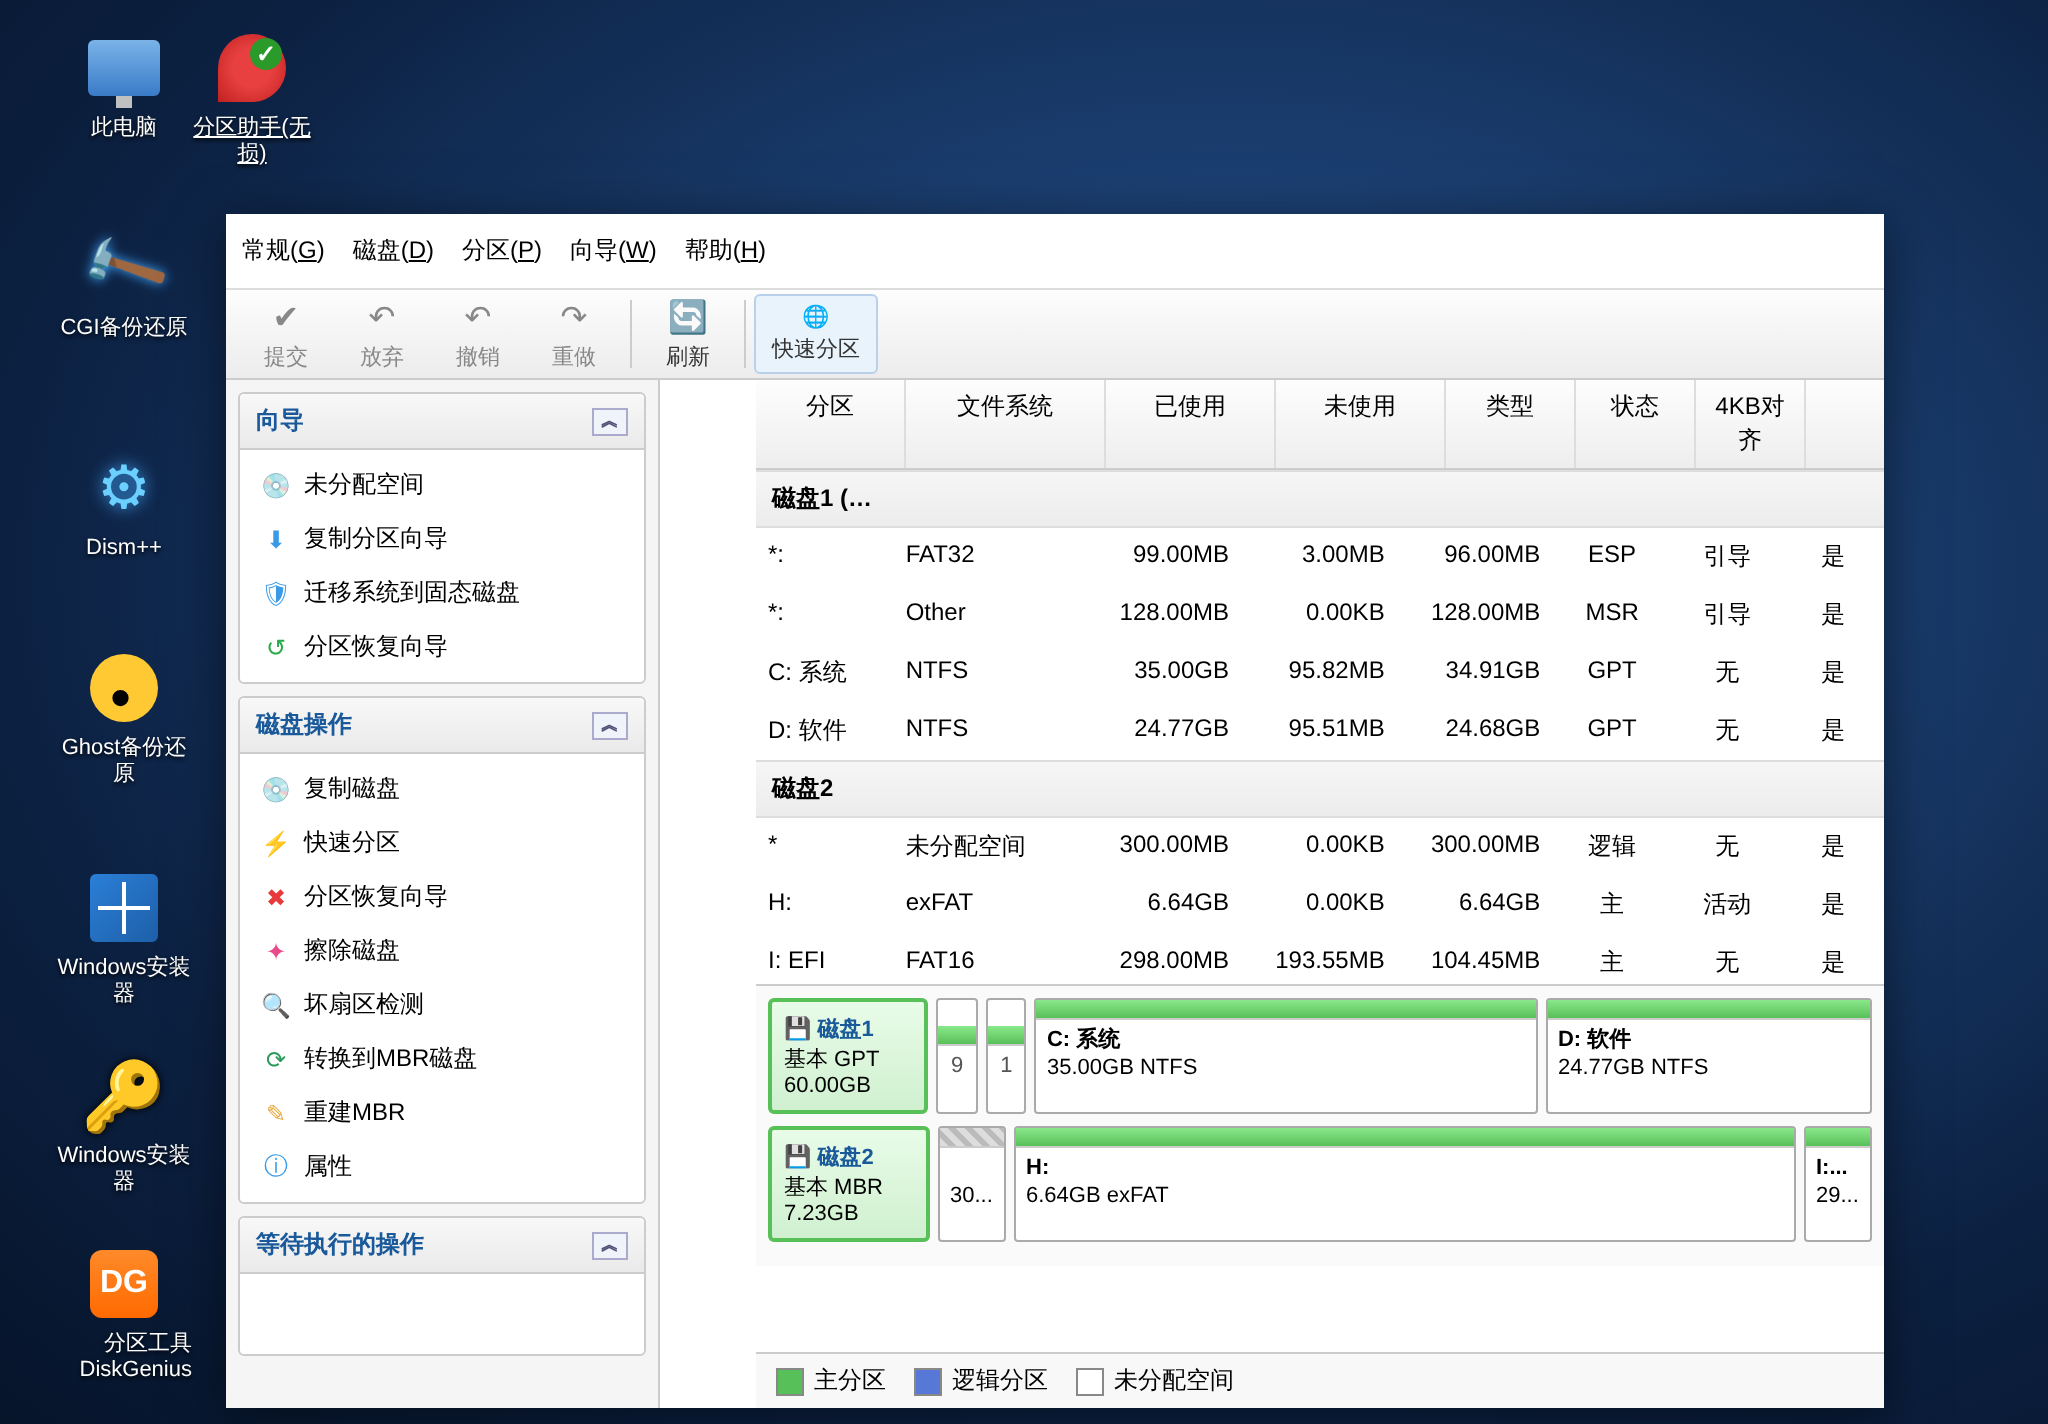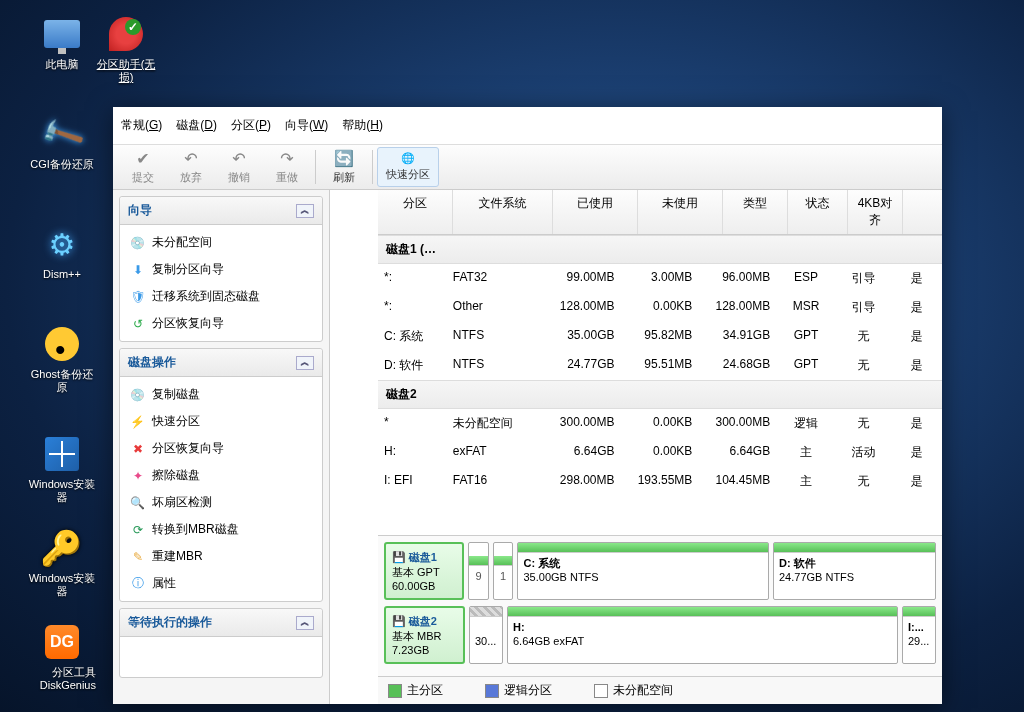--- a/index.html
+++ b/index.html
@@ -68,21 +68,21 @@
 .dinfo { width:85px; border:2px solid #58c058; border-radius:3px; background:linear-gradient(#e8fce8,#d0f0d0); padding:4px 6px; font-size:11px; display:flex; flex-direction:column; justify-content:center; }
 .dinfo .dn { font-weight:bold; color:#1a5a9a; display:flex; align-items:center; gap:3px; }
 .slot { border:1px solid #aaa; border-radius:2px; display:flex; flex-direction:column; font-size:11px; background:#fff; min-width:0; }
 .slot .bar { height:10px; border-bottom:1px solid #ccc; }
 .slot .sl { padding:3px 5px; line-height:1.3; overflow:hidden; }
 .bar.gr { background:linear-gradient(#8ae88a,#58c058); }
 .bar.gy { background:repeating-linear-gradient(45deg,#ddd,#ddd 3px,#bbb 3px,#bbb 6px); }
 .slot.num { width:22px; align-items:center; justify-content:center; font-size:11px; color:#555; }
 .slot.num .bar { width:100%; }
 
-.legend { border-top:1px solid #ccc; padding:5px 10px; font-size:12px; display:flex; gap:42px; background:#f8f8f8; }
+.legend { border-top:1px solid #ccc; padding:5px 10px; font-size:12px; display:flex; gap:14px; background:#f8f8f8;margin-top:43px; }
 .leg { display:flex; align-items:center; gap:5px; }
 .sw { width:14px; height:14px; border:1px solid #888; }
 .sw.p { background:#58c058; }
 .sw.l { background:#5878d8; }
 .sw.u { background:#fff; }
 
 
 .c0{width:75px}.c1{width:100px}.c2{width:90px}.c3{width:85px}.c4{width:85px}.c5{width:65px}.c6{width:60px}.c7{width:55px}
 </style>
 </head>

